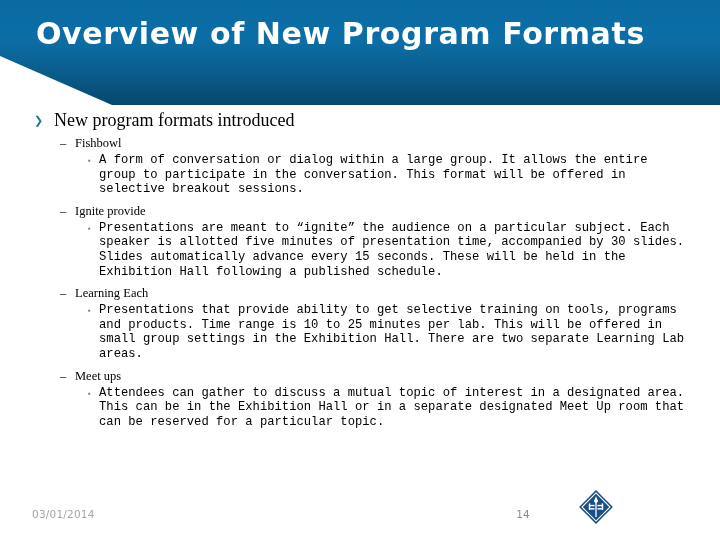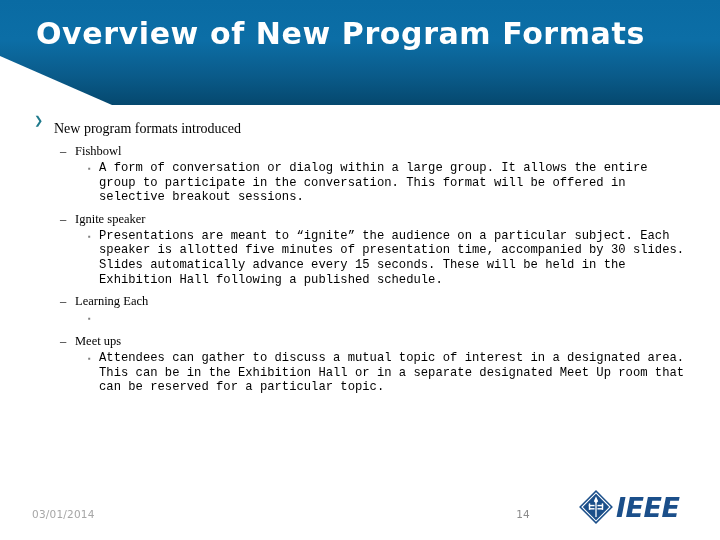--- a/index.html
+++ b/index.html
@@ -78,23 +78,22 @@
   }
   .lvl1 .marker {
     width: 20px;
     flex: 0 0 20px;
     color: #1f7a8c;
     font-size: 11px;
     line-height: 17px;
     font-family: "DejaVu Sans", "Liberation Sans", sans-serif;
   }
   .lvl1 .btext {
-    font-size: 14px;
-    line-height: 17px;
-    margin-top: 8px;
+    font-size: 18px;
+    line-height: 17px;
   }
 
   
   .lvl2 {
     padding-left: 60px;
     margin-top: 6px;
     margin-bottom: 1px;
   }
   .lvl2 .marker {
     width: 15px;
@@ -195,33 +194,34 @@
       <span class="marker">–</span>
       <span class="btext">Fishbowl</span>
     </div>
     <div class="bullet-row lvl3">
       <span class="marker">▪</span>
       <span class="btext">A form of conversation or dialog within a large group. It allows the entire group to participate in the conversation.  This format will be offered in selective breakout sessions.</span>
     </div>
 
     <div class="bullet-row lvl2">
       <span class="marker">–</span>
-      <span class="btext">Ignite speaker</span>
+      <span class="btext">Ignite provide</span>
     </div>
     <div class="bullet-row lvl3">
       <span class="marker">▪</span>
       <span class="btext">Presentations are meant to “ignite” the audience on a particular subject. Each speaker is allotted five minutes of presentation time, accompanied by 30 slides. Slides automatically advance every 15 seconds.  These will be held in the Exhibition Hall following a published schedule.</span>
     </div>
 
     <div class="bullet-row lvl2">
       <span class="marker">–</span>
       <span class="btext">Learning Each</span>
     </div>
     <div class="bullet-row lvl3">
       <span class="marker">▪</span>
+      <span class="btext">Presentations that provide ability to get selective training on tools, programs and products.  Time range is 10 to 25 minutes per lab.  This will be offered in small group settings in the Exhibition Hall.  There are two separate Learning Lab areas.</span>
     </div>
 
     <div class="bullet-row lvl2">
       <span class="marker">–</span>
       <span class="btext">Meet ups</span>
     </div>
     <div class="bullet-row lvl3">
       <span class="marker">▪</span>
       <span class="btext">Attendees can gather to discuss a mutual topic of interest in a designated area.  This can be in the Exhibition Hall or in a separate designated Meet Up room that can be reserved for a particular topic.</span>
     </div>
@@ -237,16 +237,15 @@
       <polygon points="50,11 89,50 50,89 11,50" fill="none" stroke="#ffffff" stroke-width="3"></polygon>
       <path d="M50,20 L44,34 L50,40 L56,34 Z" fill="#ffffff"></path>
       <rect x="48.2" y="38" width="3.6" height="40" fill="#ffffff"></rect>
       <rect x="30" y="44" width="16" height="4" fill="#ffffff"></rect>
       <rect x="54" y="44" width="16" height="4" fill="#ffffff"></rect>
       <rect x="32" y="53" width="14" height="4" fill="#ffffff"></rect>
       <rect x="54" y="53" width="14" height="4" fill="#ffffff"></rect>
       <rect x="30" y="40" width="4" height="18" fill="#ffffff"></rect>
       <rect x="66" y="40" width="4" height="18" fill="#ffffff"></rect>
     </svg>
-    <span class="ieee-word">IEEE</span>
   </div>
 
 </div>
 
 </body></html>

